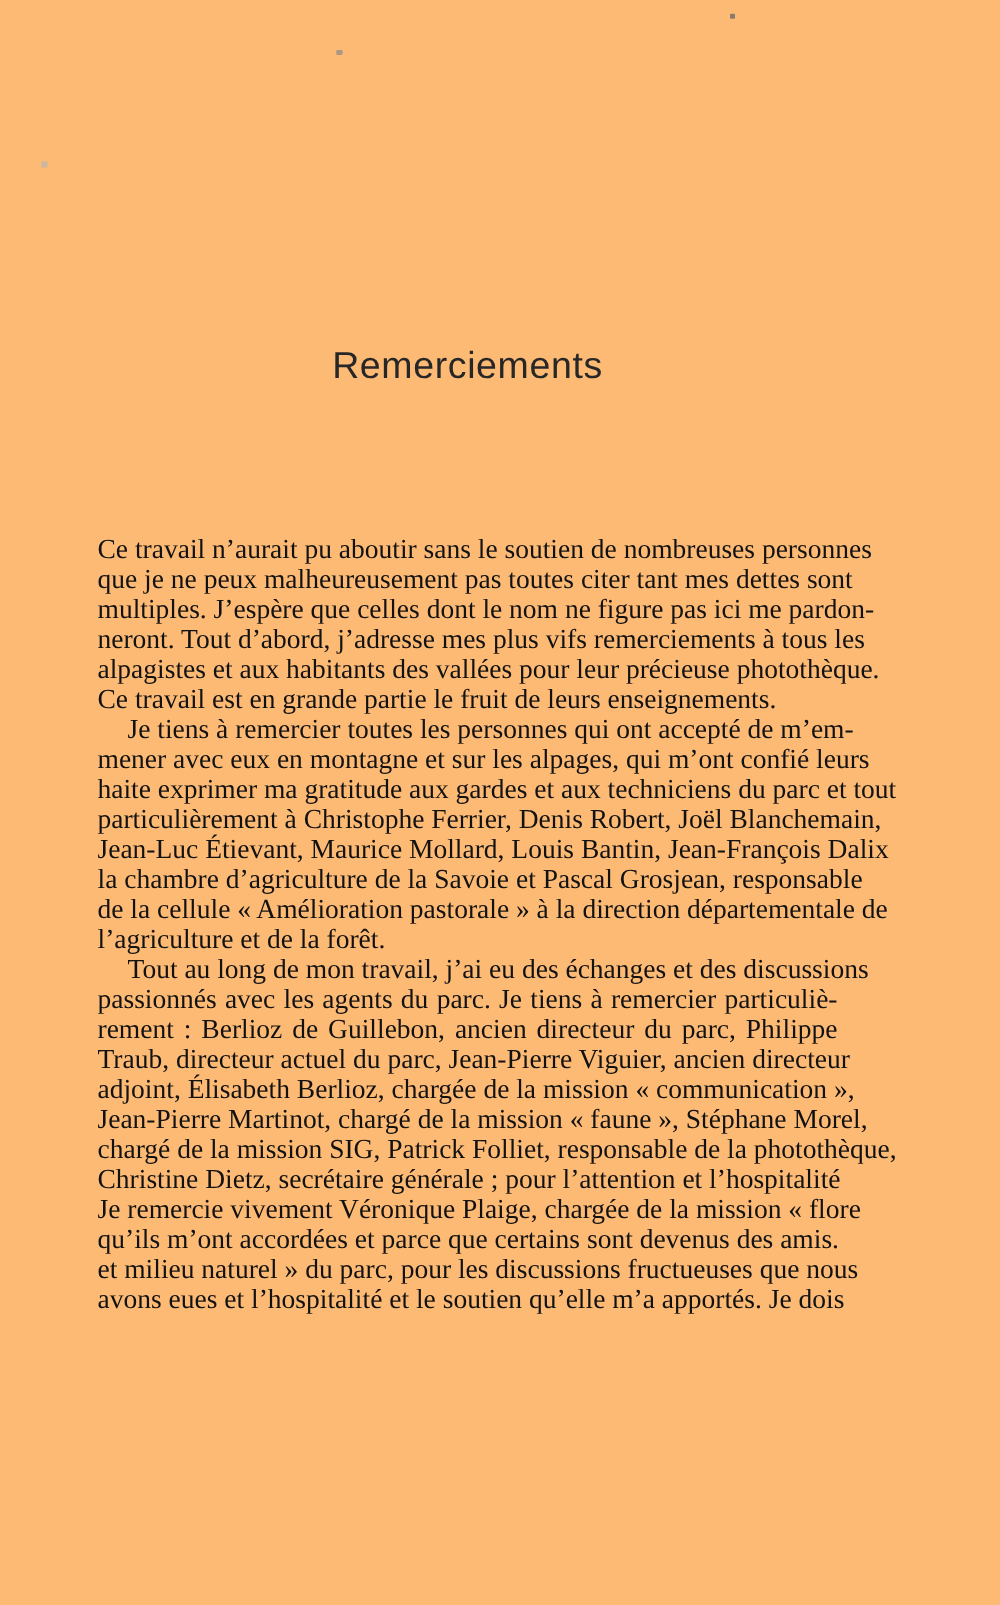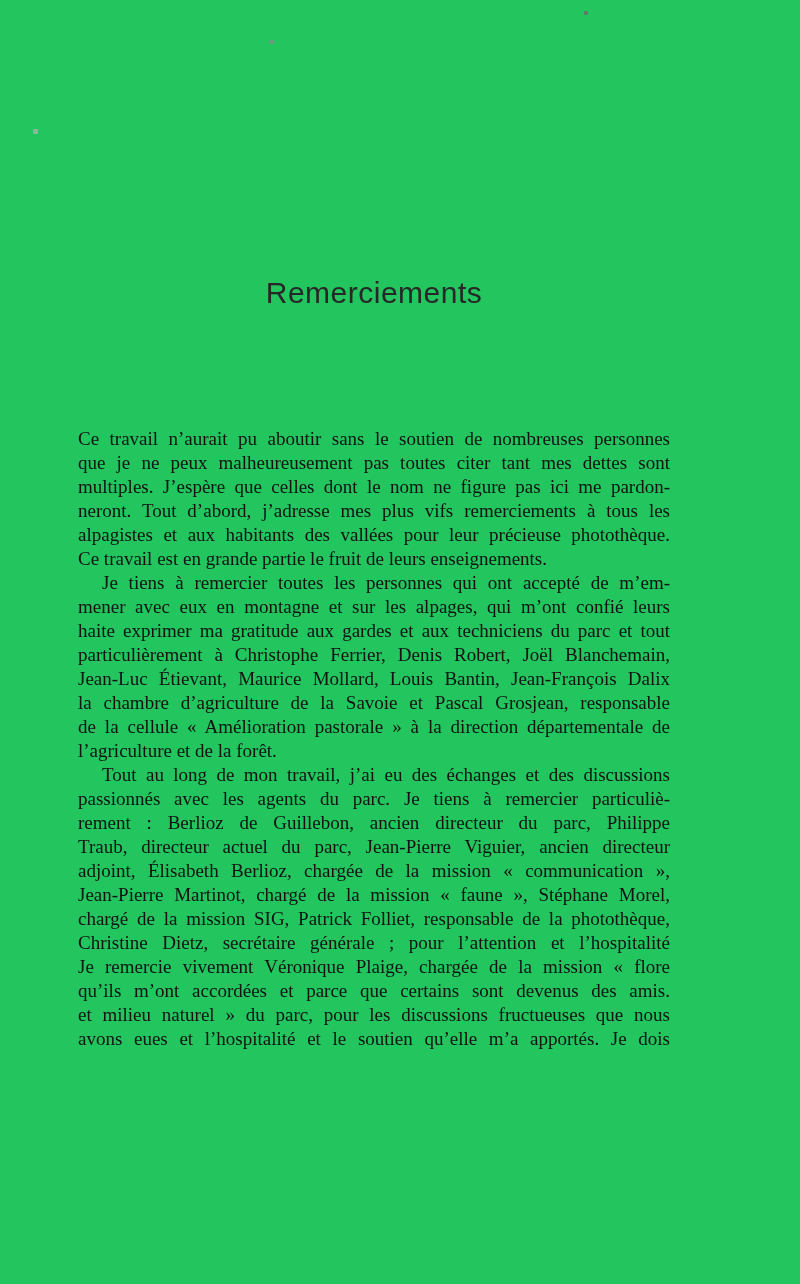--- a/index.html
+++ b/index.html
@@ -4,21 +4,21 @@
 <style>
   html, body {
     margin: 0;
     padding: 0;
     background: #ffffff;
   }
   .page {
     position: relative;
     width: 800px;
     height: 1284px;
-    background: #22c55e;
+    background: #fdba74;
     overflow: hidden;
     font-family: "Liberation Serif", serif;
   }
   .chapter-title {
     position: absolute;
     top: 276px;
     left: 78px;
     width: 592px;
     margin: 0;
     text-align: center;
@@ -27,21 +27,21 @@
     font-size: 30px;
     letter-spacing: 0.5px;
     color: #272727;
   }
   .text-block {
     position: absolute;
     top: 427px;
     left: 78px;
     width: 592px;
     color: #121212;
-    font-size: 19px;
+    font-size: 22px;
   }
   .para { margin: 0; }
   .line {
     height: 24px;
     line-height: 24px;
     white-space: nowrap;
     text-align: justify;
     text-align-last: justify;
     text-justify: inter-word;
   }

